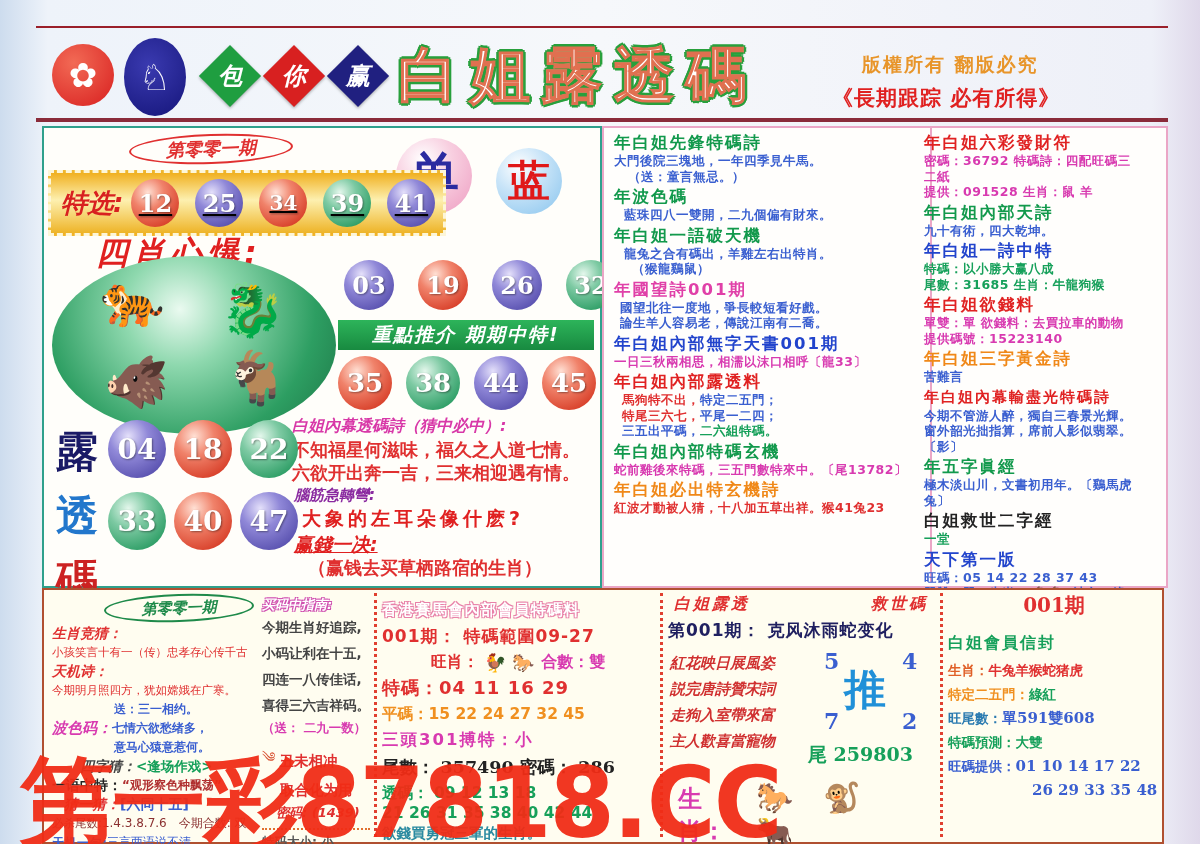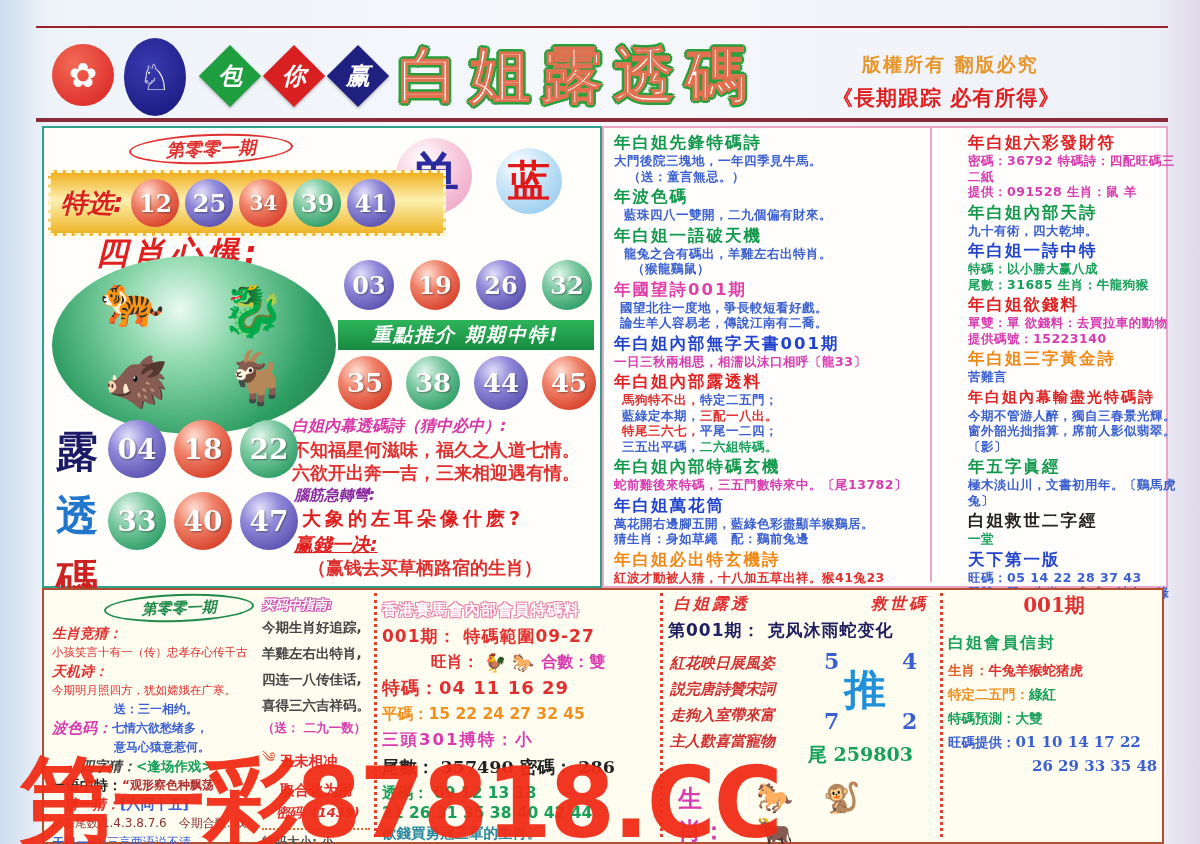--- a/index.html
+++ b/index.html
@@ -85,39 +85,39 @@
   <div class="abs hdr-divider"></div>
 
   <div class="abs left-panel">
     <div class="abs stamp" style="left:85px;top:6px;width:160px;height:26px;border-color:#e03030;color:#e03030;font-size:18px;line-height:26px;transform:rotate(-2deg);">第零零一期</div>
 
     <div class="abs ball" style="left:352px;top:10px;width:76px;height:76px;background:radial-gradient(circle at 35% 28%,#fff 0%,#f8cfe0 40%,#f0a8c8 85%);color:#2b2ba0;font-size:50px;text-shadow:none;">单</div>
     <div class="abs ball" style="left:452px;top:20px;width:66px;height:66px;background:radial-gradient(circle at 35% 28%,#fff 0%,#c8e4f8 40%,#98ccf0 85%);color:#e01818;font-size:42px;text-shadow:none;">蓝</div>
 
     <div class="abs gold-band" style="left:4px;top:42px;width:392px;height:60px;">
       <span style="color:#d82020;font-weight:bold;font-style:italic;font-size:26px;margin:0 8px 0 10px;">特选:</span>
-      <div class="ballrow" style="gap:6px;">
+      <div class="ballrow" style="gap:16px;text-decoration:underline;">
         <div class="ball b-red" style="width:48px;height:48px;font-size:24px;">12</div>
         <div class="ball b-purple" style="width:48px;height:48px;font-size:24px;">25</div>
         <div class="ball b-red" style="width:48px;height:48px;font-size:20px;">34</div>
         <div class="ball b-green" style="width:48px;height:48px;font-size:24px;">39</div>
         <div class="ball b-purple" style="width:48px;height:48px;font-size:24px;">41</div>
       </div>
     </div>
 
     <div class="abs" style="left:52px;top:104px;color:#e02020;font-weight:bold;font-style:italic;font-size:32px;letter-spacing:5px;">四肖心爆:</div>
 
     <div class="abs green-ellipse" style="left:8px;top:128px;width:284px;height:178px;">
       <span class="abs" style="left:48px;top:14px;font-size:52px;">🐅</span>
       <span class="abs" style="left:168px;top:24px;font-size:52px;">🐉</span>
       <span class="abs" style="left:52px;top:96px;font-size:52px;">🐗</span>
       <span class="abs" style="left:172px;top:92px;font-size:52px;">🐐</span>
     </div>
 
-    <div class="abs ballrow" style="left:300px;top:132px;gap:16px;">
+    <div class="abs ballrow" style="left:300px;top:132px;gap:24px;">
       <div class="ball b-purple" style="width:50px;height:50px;font-size:24px;">03</div>
       <div class="ball b-red" style="width:50px;height:50px;font-size:24px;">19</div>
       <div class="ball b-purple" style="width:50px;height:50px;font-size:24px;">26</div>
       <div class="ball b-green" style="width:50px;height:50px;font-size:24px;">32</div>
     </div>
 
     <div class="abs green-bar" style="left:294px;top:192px;width:256px;height:30px;font-size:19px;">重點推介 期期中特!</div>
 
     <div class="abs ballrow" style="left:294px;top:228px;gap:14px;">
       <div class="ball b-red" style="width:54px;height:54px;font-size:26px;">35</div>
@@ -175,40 +175,34 @@
       <div class="ln t-blue" style="padding-left:6px;">國望北往一度地，爭長較短看好戲。</div>
       <div class="ln t-blue" style="padding-left:6px;">論生羊人容易老，傳說江南有二喬。</div>
     </div>
     <div class="sec">
       <div class="shead h-blue">年白姐內部無字天書001期</div>
       <div class="ln t-mag">一日三秋兩相思，相濡以沫口相呼〔龍33〕</div>
     </div>
     <div class="sec">
       <div class="shead h-red">年白姐內部露透料</div>
       <div class="ln" style="padding-left:8px;"><span class="t-red">馬狗特不出，</span><span class="t-blue">特定二五門；</span></div>
-      <div class="ln" style="padding-left:8px;"><span class="t-blue">藍綠定本期，</span><span class="t-red">三配一八出。</span></div>
       <div class="ln" style="padding-left:8px;"><span class="t-red">特尾三六七，</span><span class="t-blue">平尾一二四；</span></div>
       <div class="ln" style="padding-left:8px;"><span class="t-blue">三五出平碼，</span><span class="t-green">二六組特碼。</span></div>
     </div>
     <div class="sec">
       <div class="shead h-green">年白姐內部特碼玄機</div>
       <div class="ln t-mag">蛇前雞後來特碼，三五門數特來中。〔尾13782〕</div>
     </div>
     <div class="sec">
-      <div class="shead h-blue">年白姐萬花筒</div>
-      <div class="ln t-blue">萬花開右邊腳五開，藍綠色彩盡顯羊猴鷄居。</div>
-      <div class="ln t-blue">猜生肖：身如草繩　配：鷄前兔邊</div>
-    </div>
-    <div class="sec">
       <div class="shead h-orange">年白姐必出特玄機詩</div>
       <div class="ln t-red">紅波才動被人猜，十八加五草出祥。猴41兔23</div>
     </div>
   </div>
 
-  <div class="abs" style="left:968px;top:132px;width:218px;">
+  <div class="abs" style="left:924px;top:132px;width:218px;">
     <div class="sec">
       <div class="shead h-red">年白姐六彩發財符</div>
       <div class="ln t-mag">密碼：36792 特碼詩：四配旺碼三二紙</div>
       <div class="ln t-mag">提供：091528 生肖：鼠 羊</div>
     </div>
     <div class="sec">
       <div class="shead h-green">年白姐內部天詩</div>
       <div class="ln t-blue">九十有術，四大乾坤。</div>
     </div>
     <div class="sec">
@@ -287,21 +281,21 @@
         <div class="row">
           <span class="lb t-blue" style="font-weight:bold;font-size:12.5px;">天机一句:</span>
           <span class="t-blue">三言两语说不清</span>
         </div>
 
       </div>
       <div class="abs" style="left:212px;top:4px;width:108px;">
         <div class="outlined-mag" style="font-size:13px;font-weight:bold;font-style:italic;">买码中指南:</div>
         <div style="color:#444;font-weight:bold;font-size:13.5px;line-height:26px;">
           <div>今期生肖好追踪,</div>
-          <div>羊雞左右出特肖,</div>
+          <div>小码让利在十五,</div>
           <div>四连一八传佳话,</div>
           <div>喜得三六吉祥码。</div>
         </div>
         <div class="t-mag" style="font-size:12.5px;font-weight:bold;margin-top:2px;">（送： 二九一数）</div>
         <div style="margin-top:4px;display:flex;align-items:center;gap:4px;">
           <span style="color:#d85030;font-size:14px;">༄</span>
           <span class="t-red" style="font-weight:bold;font-size:14.5px;">丑未相冲</span>
         </div>
         <div class="t-red" style="font-weight:bold;font-size:14.5px;padding-left:18px;">取合化为用</div>
         <div class="t-red" style="font-weight:bold;font-style:italic;font-size:13px;margin-top:4px;padding-left:14px;">密码: (1439)</div>
@@ -358,20 +352,24 @@
       <div style="margin-top:4px;font-size:13.5px;line-height:24px;font-weight:bold;">
         <div class="row">
           <span class="lb" style="color:#e06028;">生肖：</span>
           <span class="t-red">牛兔羊猴蛇猪虎</span>
         </div>
         <div class="row">
           <span class="lb t-orange">特定二五門：</span>
           <span class="t-green">綠紅</span>
         </div>
         <div class="row">
+          <span class="lb" style="color:#2a7ab0;">旺尾數：</span>
+          <span class="t-blue" style="font-size:15px;font-family:'DejaVu Serif',serif;">單591雙608</span>
+        </div>
+        <div class="row">
           <span class="lb t-green">特碼預測：</span>
           <span class="t-green">大雙</span>
         </div>
         <div class="row">
           <span class="lb t-blue">旺碼提供：</span>
           <span class="t-blue" style="font-size:15px;font-family:'DejaVu Serif',serif;">01 10 14 17 22</span>
         </div>
         <div class="row" style="padding-left:84px;">
           <span class="t-blue" style="font-size:15px;font-family:'DejaVu Serif',serif;">26 29 33 35 48</span>
         </div>

